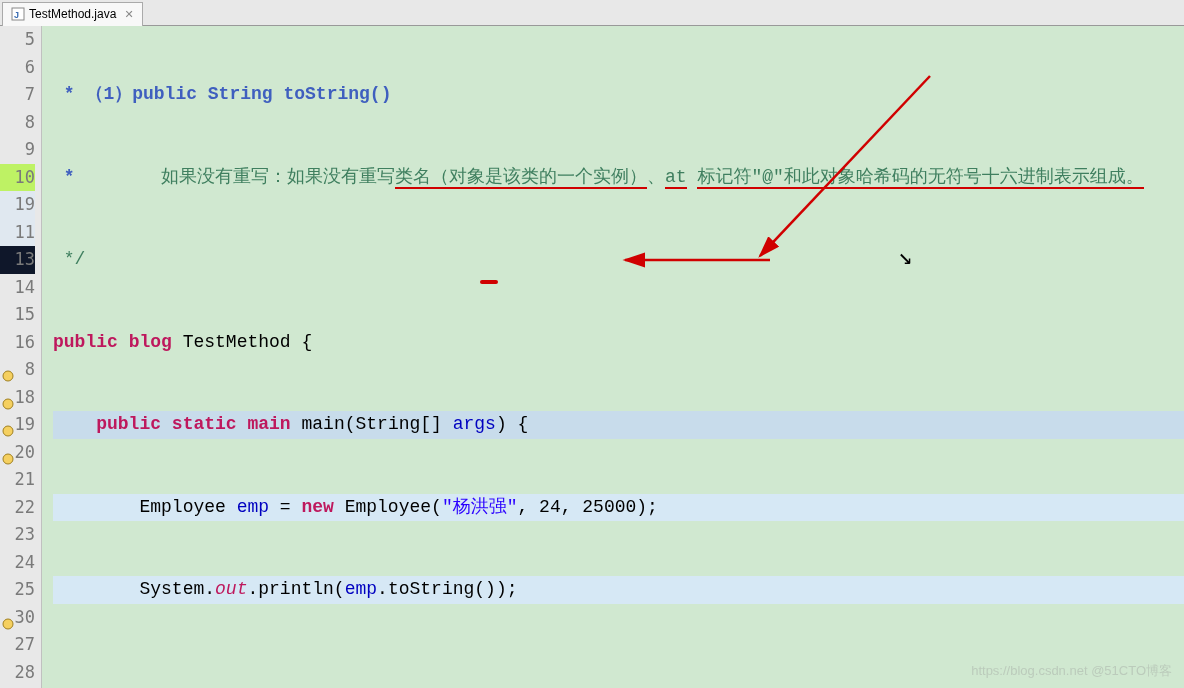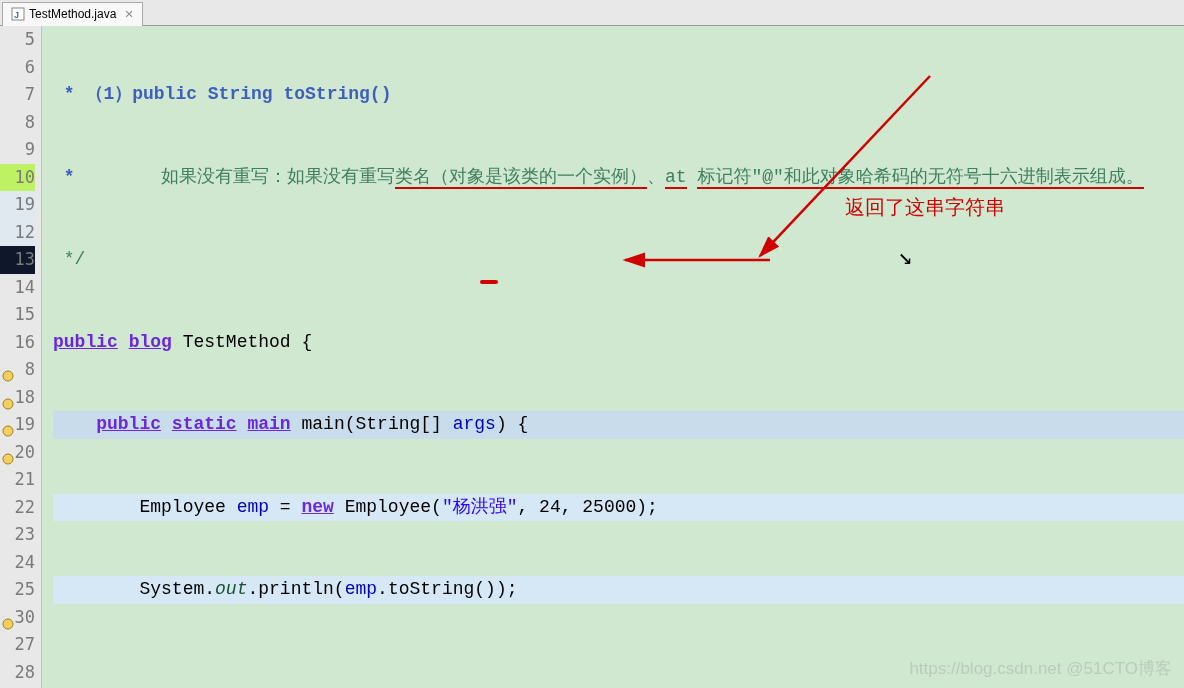--- a/index.html
+++ b/index.html
@@ -76,46 +76,46 @@
       flex: 1;
       padding-left: 11px;
       line-height: 27.5px;
       font-size: 18px;
       position: relative;
       white-space: pre;
     }
     .line { height: 27.5px; position: relative; }
     .line-highlight { background: #d6e8f5; }
     .line-highlight-current { background: #c8dceb; }
-    .kw { color: #6d28d9; font-weight: bold; text-decoration: underline; }
+    .kw { color: #be185d; font-weight: bold; }
     .jd { color: #3f5fbf; font-weight: bold; }
     .cm { color: #3f7f5f; }
     .str { color: #2a00ff; }
     .field { color: #0000c0; text-align: center; }
-    .static { color: #14532d; font-style: italic; }
+    .static { color: #be185d; font-style: italic; }
     .annotation-text {
       position: absolute;
       color: #d00000;
       font-size: 20px;
       font-family: "Microsoft YaHei", sans-serif;
       pointer-events: none;
     }
     .underline-red {
       border-bottom: 2px solid #d00000;
     }
     .arrow-svg {
       position: absolute;
       pointer-events: none;
     }
     .watermark {
       position: absolute;
       bottom: 8px;
       right: 12px;
       color: rgba(150,150,150,0.35);
-      font-size: 17px;
+      font-size: 13px;
       font-family: sans-serif;
     }
     .small-red-mark {
       position: absolute;
       width: 18px;
       height: 4px;
       background: #d00000;
       border-radius: 2px;
     }
     .tiny-cursor {
@@ -142,21 +142,21 @@
 
 <div class="editor">
   <div class="gutter">
     <div class="gutter-line">5</div>
     <div class="gutter-line">6</div>
     <div class="gutter-line">7</div>
     <div class="gutter-line">8</div>
     <div class="gutter-line">9</div>
     <div class="gutter-line" style="background:#bef264">10</div>
     <div class="gutter-line" style="background:#e0e8f0">19</div>
-    <div class="gutter-line" style="background:#e0e8f0">12</div>
+    <div class="gutter-line" style="background:#e0e8f0">11</div>
     <div class="gutter-line" style="background:#0f172a">13</div>
     <div class="gutter-line">14</div>
     <div class="gutter-line">15</div>
     <div class="gutter-line">16</div>
     <div class="gutter-line"><span class="gutter-marker"><svg width="12" height="12">
             <circle cx="6" cy="6" r="5" fill="#f5d060" stroke="#a08020"></circle>
           </svg></span><span>8</span></div>
     <div class="gutter-line"><span class="gutter-marker"><svg width="12" height="12">
             <circle cx="6" cy="6" r="5" fill="#f5d060" stroke="#a08020"></circle>
           </svg></span><span>18</span></div>
@@ -197,21 +197,20 @@
     
     
     
     
     
     
     
     
   </div>
 
-  <div class="annotation-text" style="top:168px; left:845px;">返回了这串字符串</div>
 
   <svg class="arrow-svg" style="top:40px; left:600px;" width="420" height="200">
     <defs>
         <marker id="ah1" markerWidth="10" markerHeight="10" refX="8" refY="3" orient="auto">
           <path d="M0,0 L0,6 L9,3 z" fill="#d00000"></path>
         </marker>
       </defs>
     <line x1="330" y1="10" x2="160" y2="190" stroke="#d00000" stroke-width="2.5" marker-end="url(#ah1)"></line>
   </svg>
 

